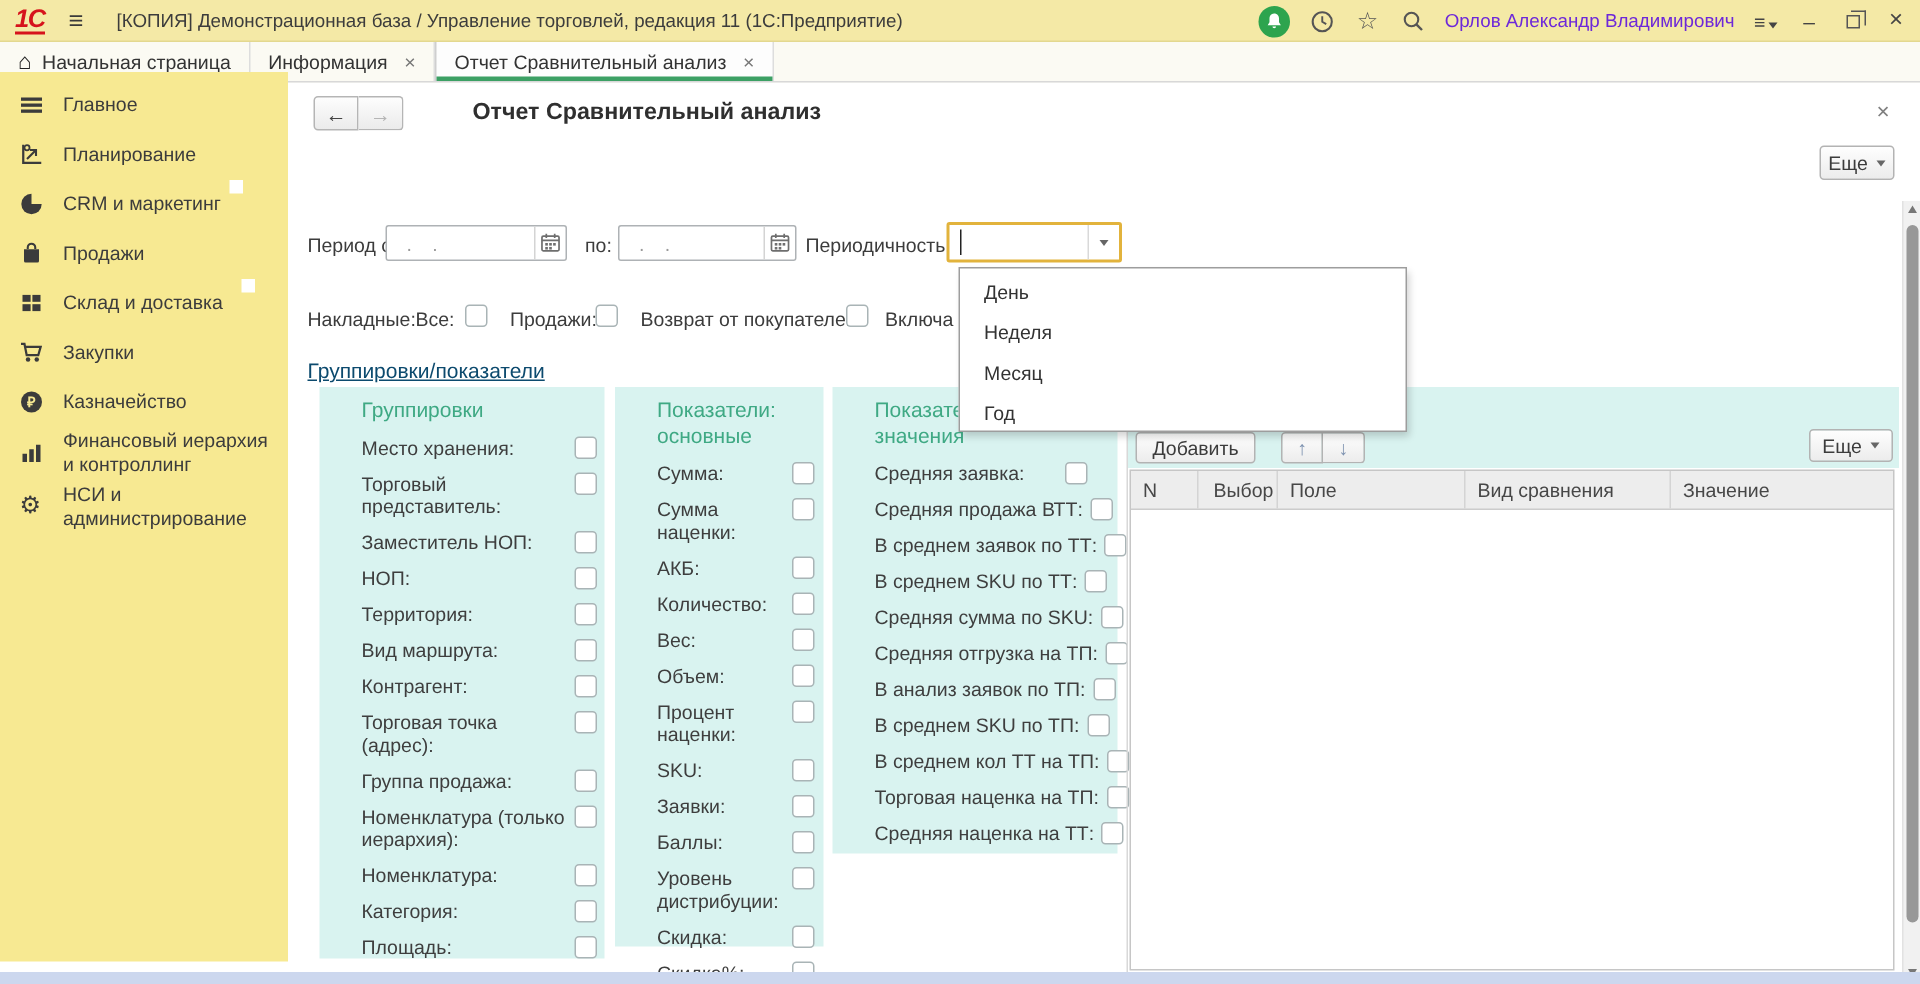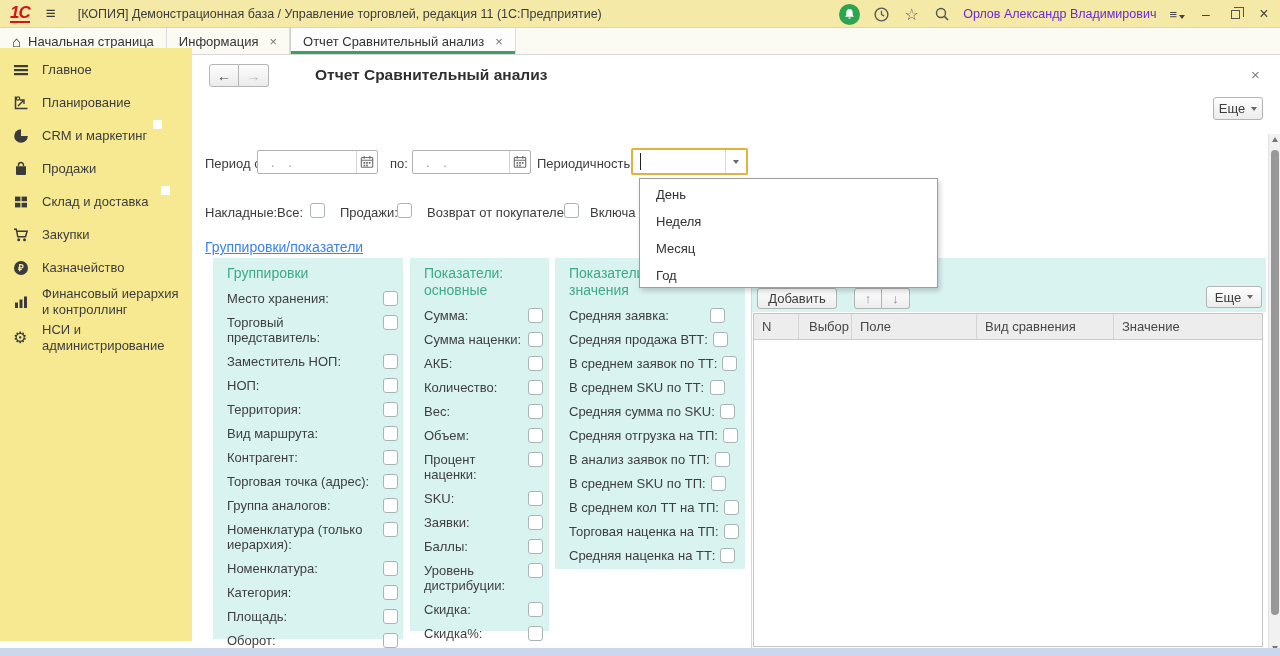--- a/index.html
+++ b/index.html
@@ -63,24 +63,24 @@
   .date-input { background:#fff; border:1px solid #aeb2b5; border-radius:2px; display:flex; align-items:center; }
   .date-ph { flex:1; font-size:13px; color:#9a9a9a; padding-left:13px; letter-spacing:5px; }
   .cal-btn { width:21px; height:100%; border-left:1px solid #d4d4d4; display:flex; align-items:center; justify-content:center; cursor:pointer; }
   .combo { background:#fff; border:2px solid #e2b33c; border-radius:2px; display:flex; align-items:center; }
   .combo-text { flex:1; position:relative; height:100%; }
   .caret-line { position:absolute; left:7px; top:3px; width:1px; height:17px; background:#222; }
   .combo-arrow { width:21px; height:100%; border-left:1px solid #d9d9d9; display:flex; align-items:center; justify-content:center; cursor:pointer; }
 
   
   .checkbox { width:15px; height:15px; background:#fff; border:1px solid #a9b4b6; border-radius:3px; flex:0 0 15px; cursor:pointer; }
-  .link { font-size:14px; color:#3b82f6; text-decoration:underline; cursor:pointer;text-align:right; }
-
-  
-  .panel { background:#d9f3f0; padding:6px 5px 4px 14px; }
+  .link { font-size:14px; color:#0c4a6e; text-decoration:underline; cursor:pointer;text-align:right; }
+
+  
+  .panel { background:#d9f3f0; padding:6px 5px 4px 28px; }
   .panel-title { font-size:14px; color:#3fa984; line-height:17px; margin:1px 0 9px 0; }
   .chk-row { display:flex; justify-content:space-between; align-items:flex-start; margin-bottom:9px; }
   .chk-label { font-size:13px; color:#3e3e3e; line-height:15px; margin-right:5px; }
   .nowrap .chk-label { white-space:nowrap; }
   .splitter { background:#d8d8d8; }
 
   
   .dropdown { left:639px; top:178px; width:299px; height:110px; background:#fff; border:1px solid #9d9d9d;
     box-shadow:2px 3px 5px rgba(0,0,0,.18); z-index:40; padding-top:2px; }
   .dd-item { height:27px; line-height:27px; padding-left:16px; font-size:13px; color:#333; cursor:pointer; }
@@ -345,21 +345,21 @@
           <span class="chk-label">Контрагент:</span>
           <span class="checkbox"></span>
         </div>
 
         <div class="chk-row">
           <span class="chk-label">Торговая точка (адрес):</span>
           <span class="checkbox"></span>
         </div>
 
         <div class="chk-row">
-          <span class="chk-label">Группа аналогов:</span>
+          <span class="chk-label">Группа продажа:</span>
           <span class="checkbox"></span>
         </div>
 
         <div class="chk-row">
           <span class="chk-label">Номенклатура (только иерархия):</span>
           <span class="checkbox"></span>
         </div>
 
         <div class="chk-row">
           <span class="chk-label">Номенклатура:</span>

